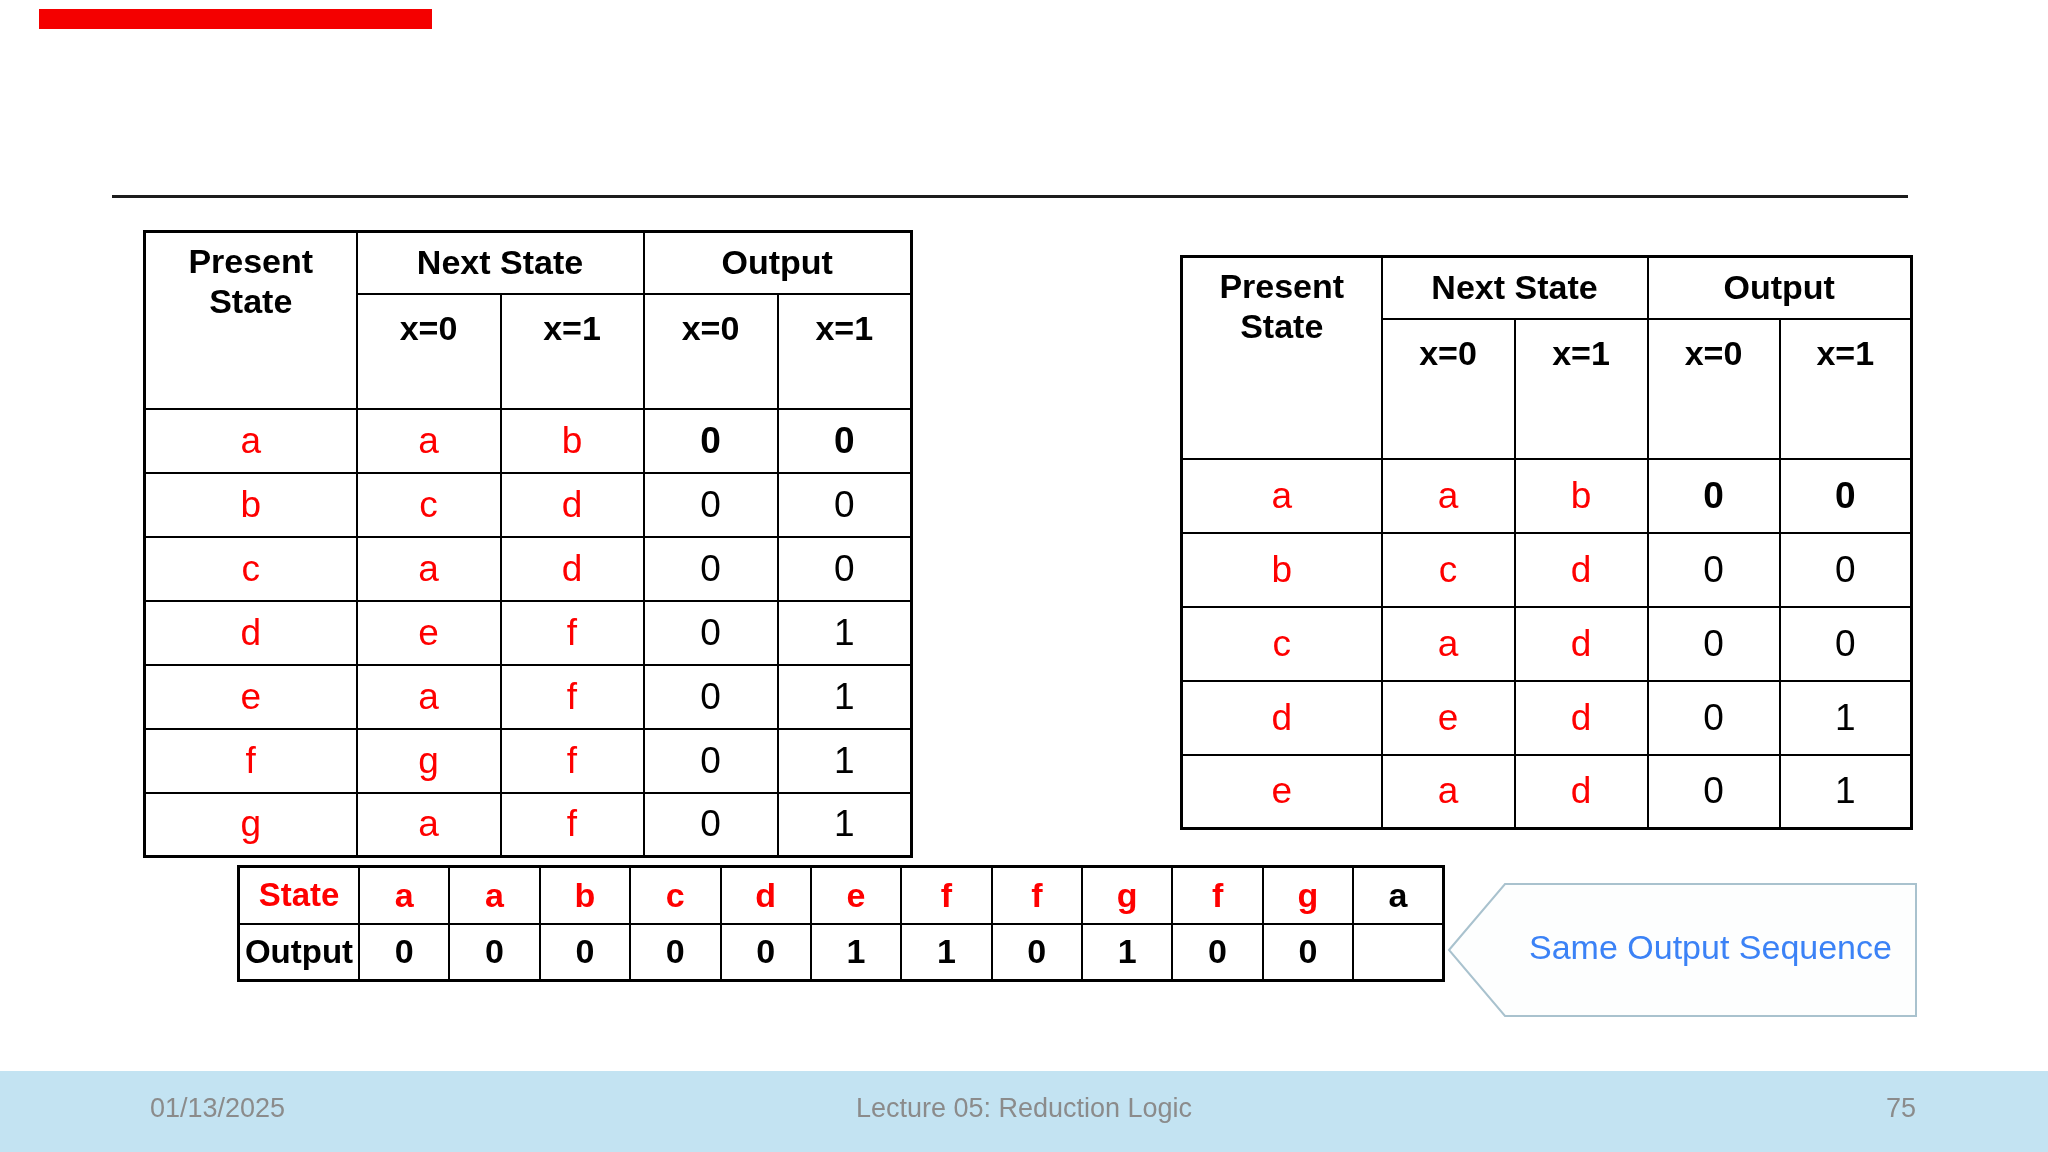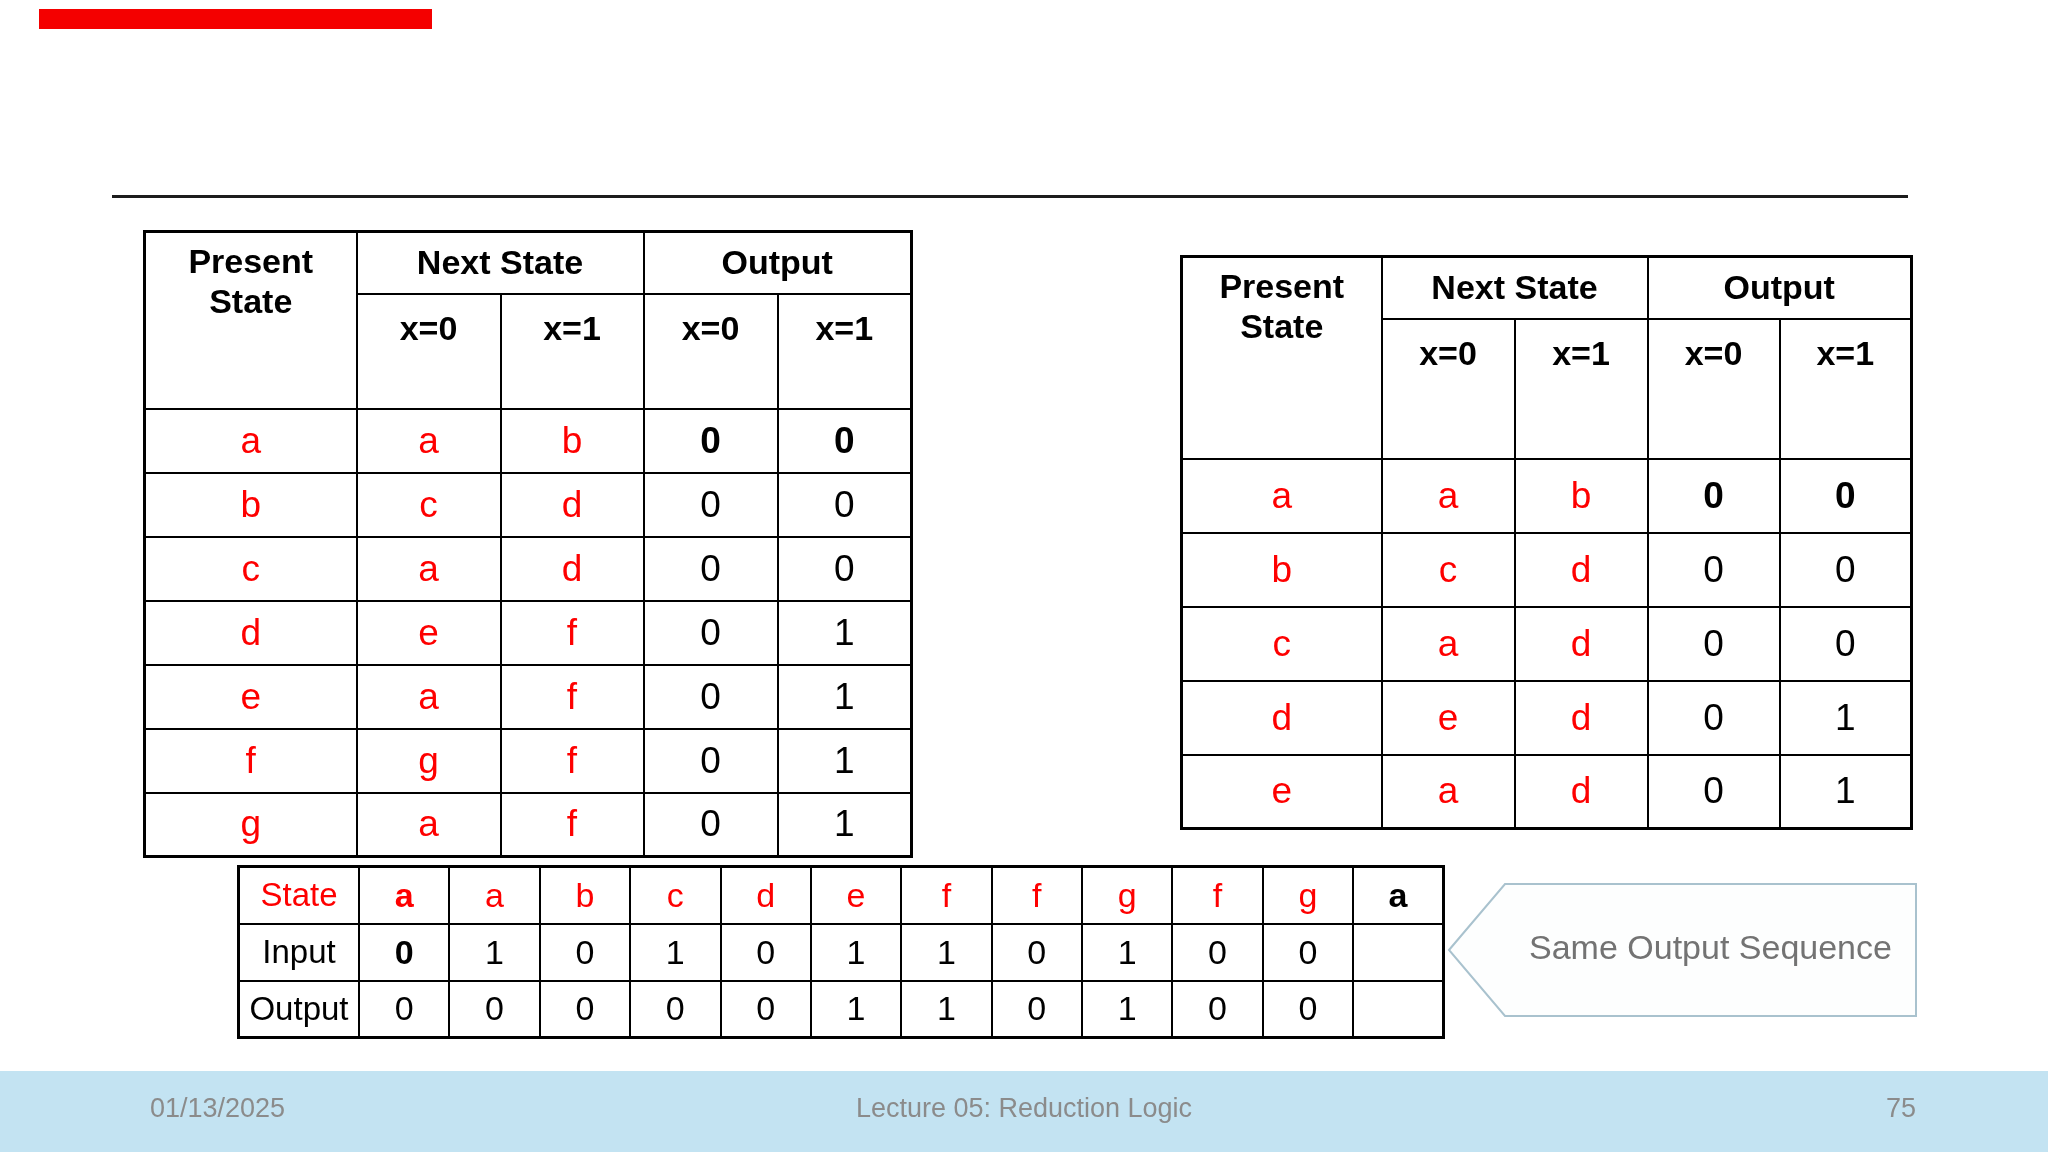--- a/index.html
+++ b/index.html
@@ -32,33 +32,33 @@
   #tbl-left tr.h2{height:115px;}
   #tbl-left tbody tr{height:64px;}
 
   #tbl-right{left:1180px;top:255px;width:730px;}
   #tbl-right tr.h1{height:62px;}
   #tbl-right tr.h2{height:140px;}
   #tbl-right tbody tr{height:74px;}
 
   
   #tbl-seq{position:absolute;left:237px;top:865px;width:1208px;border:3px solid #000;}
-  #tbl-seq td{border:2px solid #000;text-align:center;vertical-align:middle;font-size:34px;color:#000;padding:0;}
+  #tbl-seq td{border:2px solid #000;text-align:center;vertical-align:middle;font-size:34px;color:#000;padding:0;font-weight:bold;}
   #tbl-seq tbody tr{height:57px;}
   #tbl-seq td.rowlab{font-size:33px;}
   #tbl-seq td.redlab{color:#FE0000;}
   #tbl-seq td.red{color:#FE0000;}
   #tbl-seq td.boldcell{font-weight:bold;}
 
   
   #callout{position:absolute;left:1445px;top:880px;width:475px;height:140px;}
   #callout svg{position:absolute;left:0;top:0;}
   #callout .txt{
     position:absolute;left:60px;top:0;right:4px;bottom:6px;display:flex;align-items:center;justify-content:center;
-    font-size:34px;color:#737373;white-space:nowrap;
+    font-size:34px;color:#3b82f6;white-space:nowrap;
   }
 
   
   #footer{position:absolute;left:0;top:1071px;width:2048px;height:81px;background:#C3E3F2;}
   #footer .inner{position:relative;height:100%;color:#8B8B8B;font-size:27px;}
   #footer .date{position:absolute;left:150px;top:50%;transform:translateY(-62%);}
   #footer .lect{position:absolute;left:50%;top:50%;transform:translate(-50%,-62%);white-space:nowrap;}
   #footer .page{position:absolute;right:132px;top:50%;transform:translateY(-62%);}
 </style>
 </head>
@@ -230,35 +230,20 @@
           <td class="red">d</td>
           <td class="red">e</td>
           <td class="red">f</td>
           <td class="red">f</td>
           <td class="red">g</td>
           <td class="red">f</td>
           <td class="red">g</td>
           <td class="boldcell">a</td>
         </tr>
         <tr>
-          <td class="rowlab">Input</td>
-          <td class="boldcell">0</td>
-          <td>1</td>
-          <td>0</td>
-          <td>1</td>
-          <td>0</td>
-          <td>1</td>
-          <td>1</td>
-          <td>0</td>
-          <td>1</td>
-          <td>0</td>
-          <td>0</td>
-          <td></td>
-        </tr>
-        <tr>
           <td class="rowlab">Output</td>
           <td>0</td>
           <td>0</td>
           <td>0</td>
           <td>0</td>
           <td>0</td>
           <td>1</td>
           <td>1</td>
           <td>0</td>
           <td>1</td>

